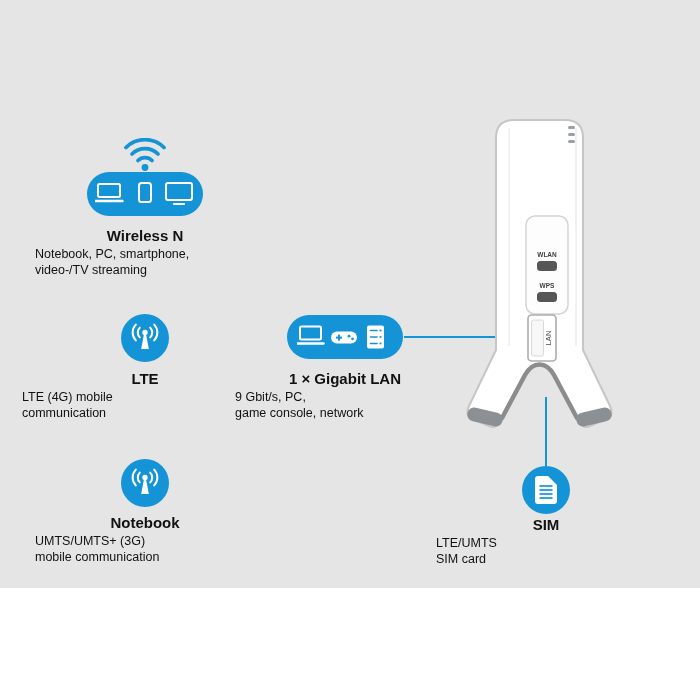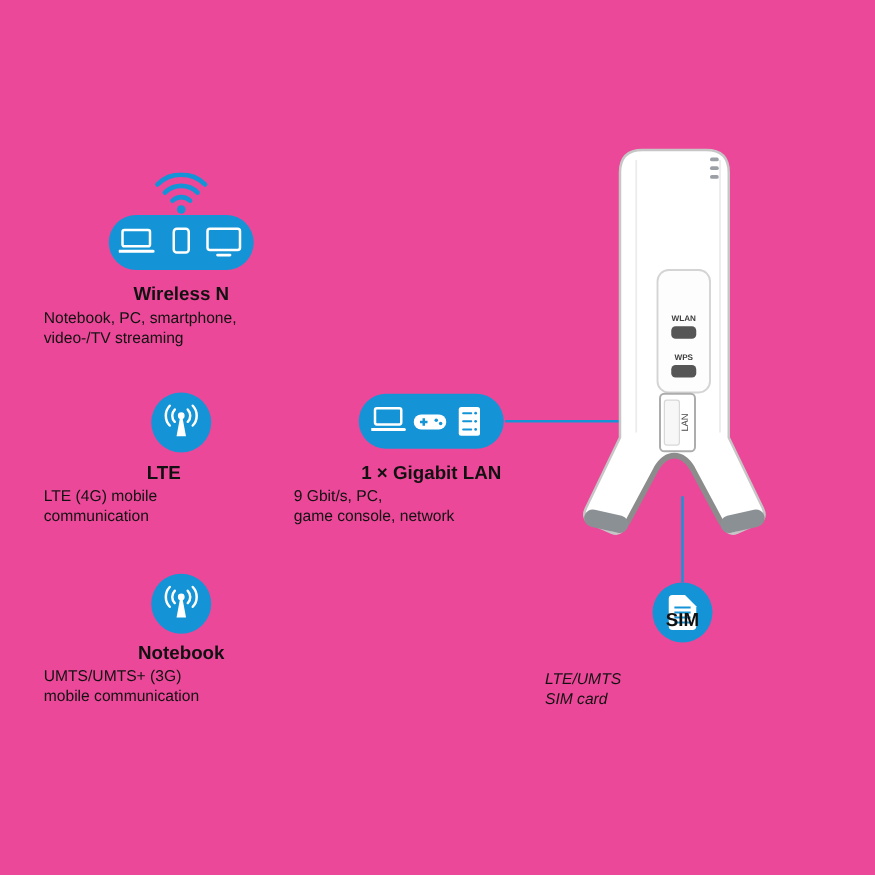--- a/index.html
+++ b/index.html
@@ -3,57 +3,57 @@
 <meta charset="utf-8">
 <style>
   :root{
     --accent:#1494d6;
     --text:#111111;
     --device-outline:#c6c6c6;
   }
   *{margin:0;padding:0;box-sizing:border-box;}
   html,body{background:#ffffff;}
   body{font-family:"Liberation Sans",sans-serif;color:var(--text);}
-  #canvas{position:relative;width:700px;height:700px;background:#ec4899;overflow:hidden;}
+  #canvas{position:relative;width:700px;height:588px;background:#e5e5e5;overflow:hidden;}
   .abs{position:absolute;}
   .title{position:absolute;width:200px;text-align:center;font-size:15px;font-weight:bold;color:var(--text);}
   .desc{position:absolute;width:220px;text-align:left;font-size:12.5px;line-height:16px;color:var(--text);white-space:pre-line;}
   .pill{position:absolute;width:116px;height:44px;border-radius:22px;background:var(--accent);display:flex;align-items:center;justify-content:center;}
   .circle{position:absolute;width:48px;height:48px;border-radius:50%;background:var(--accent);display:flex;align-items:center;justify-content:center;}
   .connector{position:absolute;background:var(--accent);}
   svg{display:block;}
   svg text{font-family:"Liberation Sans",sans-serif;}
   .ac-s{stroke:var(--accent);fill:none;}
   .ac-f{fill:var(--accent);}
   .w-s{stroke:#ffffff;fill:none;}
   .w-f{fill:#ffffff;}
 
   
   #wifi-icon{left:119px;top:138px;}
   #wireless-pill{left:87px;top:172px;}
   #wireless-title{left:45px;top:227px;}
   #wireless-desc{left:35px;top:246px;}
 
   #lte-circle{left:121px;top:314px;}
-  #lte-title{left:31px;top:370px;}
-  #lte-desc{left:35px;top:389px;}
+  #lte-title{left:45px;top:370px;}
+  #lte-desc{left:22px;top:389px;}
 
   #multi-circle{left:121px;top:459px;}
   #multi-title{left:45px;top:514px;}
   #multi-desc{left:35px;top:533px;}
 
   #gig-pill{left:287px;top:315px;}
   #gig-title{left:245px;top:370px;}
   #gig-desc{left:235px;top:389px;}
 
   #router{left:462px;top:110px;}
 
   #sim-circle{left:522px;top:466px;}
-  #sim-title{left:446px;top:488px;}
-  #sim-desc{left:436px;top:535px;font-style:italic;}
+  #sim-title{left:446px;top:516px;}
+  #sim-desc{left:436px;top:535px;}
 
   #connector-lan{left:404px;top:336px;width:125px;height:2px;}
   #connector-sim{left:545px;top:397px;width:2px;height:69px;}
 </style>
 </head>
 <body>
 
 <div id="canvas">
 
   <svg id="wifi-icon" class="abs" width="52" height="34" viewBox="0 0 52 34">

